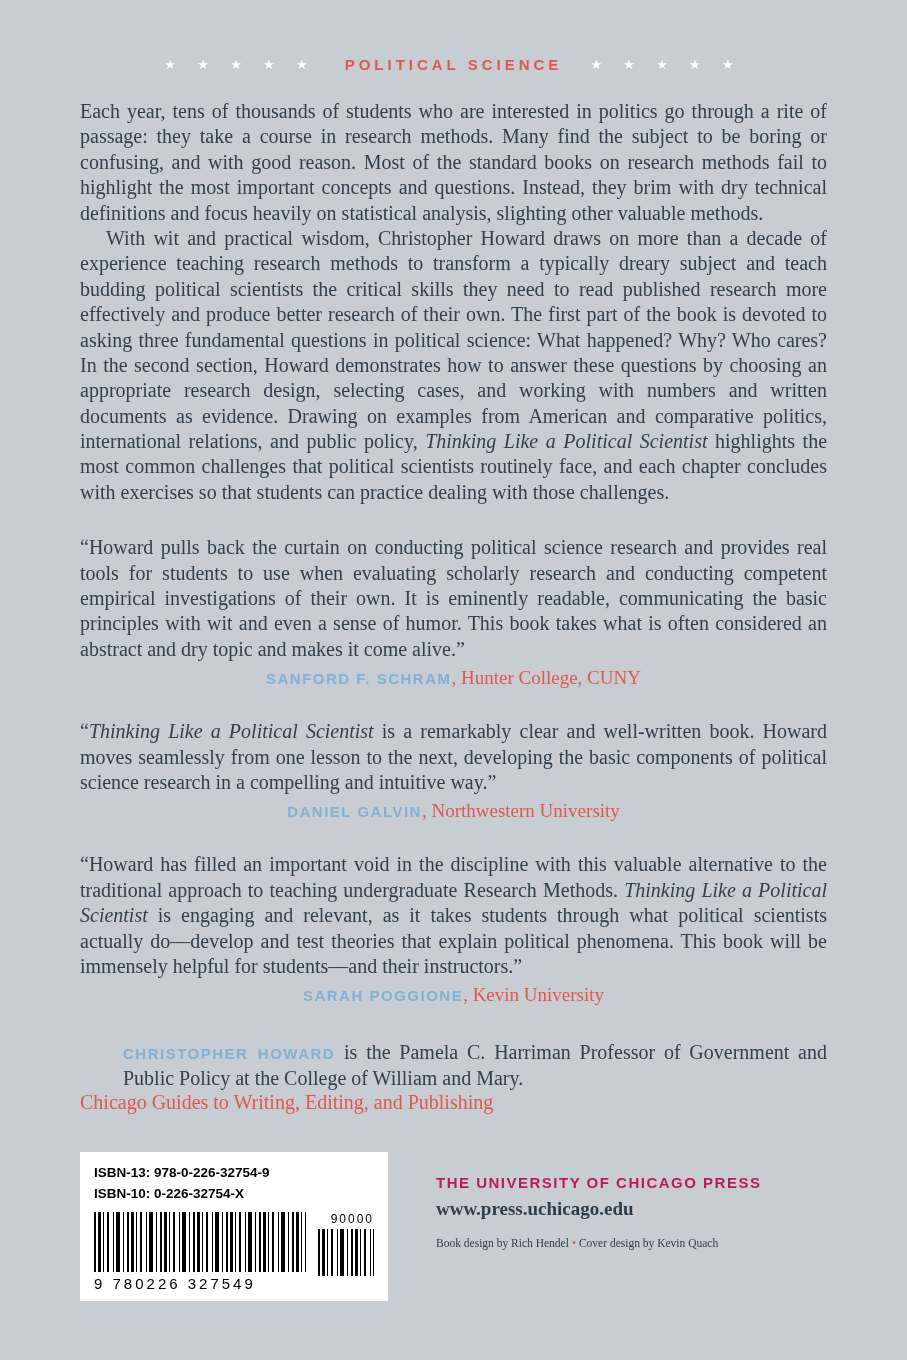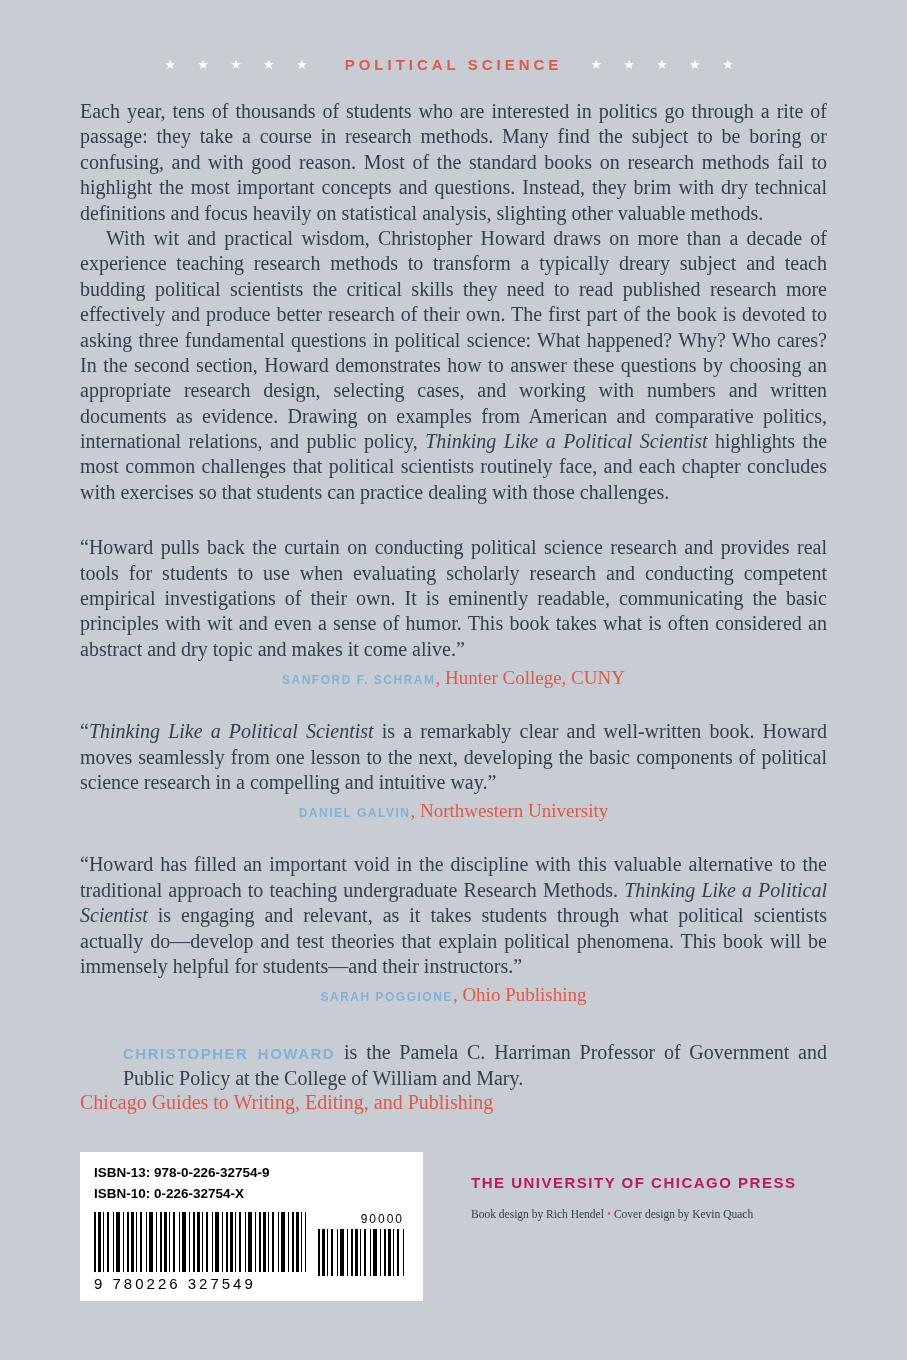--- a/index.html
+++ b/index.html
@@ -15,27 +15,27 @@
     overflow:hidden;
   }
   .category-row{display:flex;justify-content:center;align-items:center;gap:28px;margin-bottom:26px;}
   .stars{color:#ffffff;font-size:13px;letter-spacing:9px;line-height:1;white-space:nowrap;}
   .category{color:#e0584a;font-family:"Liberation Sans",sans-serif;font-weight:bold;font-size:15px;letter-spacing:4px;white-space:nowrap;}
   p{margin:0;}
   .body-text{font-size:20px;line-height:1.27;text-align:justify;}
   .indent{text-indent:26px;}
   .quote{margin-top:30px;}
   .attribution{text-align:center;margin-top:5px;}
-  .attr-name{font-family:"Liberation Sans",sans-serif;font-weight:bold;color:#7fb2d6;font-size:12px;letter-spacing:1.5px;}
+  .attr-name{font-family:"Liberation Sans",sans-serif;font-weight:bold;color:#7fb2d6;font-size:15px;letter-spacing:1.5px;}
   .attr-affil{color:#e0584a;font-size:19px;}
   .bio{margin-top:34px;font-size:20px;line-height:1.27;text-align:justify;margin-left:43px;}
   .bio-name{font-family:"Liberation Sans",sans-serif;font-weight:bold;color:#7fb2d6;font-size:15px;letter-spacing:1.5px;}
   .series{color:#e0584a;font-size:20px;}
   .bottom-row{display:flex;align-items:flex-start;margin-top:38px;}
-  .isbn-box{background:#ffffff;width:343px;box-sizing:border-box;padding:11px 14px 9px 14px;}
+  .isbn-box{background:#ffffff;width:308px;box-sizing:border-box;padding:11px 14px 9px 14px;}
   .isbn-line{font-family:"Liberation Sans",sans-serif;font-weight:bold;font-size:13.5px;color:#000;line-height:1.55;}
   .barcode-row{display:flex;align-items:flex-start;gap:12px;margin-top:7px;}
   .bars{
     background:repeating-linear-gradient(90deg,
       #000 0 2px,#fff 2px 4px,#000 4px 7px,#fff 7px 9px,
       #000 9px 10px,#fff 10px 13px,#000 13px 15px,#fff 15px 19px,
       #000 19px 20px,#fff 20px 22px,#000 22px 26px,#fff 26px 29px,
       #000 29px 30px,#fff 30px 33px);
   }
   .main-bars{width:212px;height:60px;}
@@ -77,21 +77,21 @@
     <div class="quote">
       <p class="body-text"><span>“</span><span style="font-style: italic;">Thinking Like a Political Scientist</span><span> is a remarkably clear and well-written book. Howard moves seamlessly from one lesson to the next, developing the basic components of political science research in a compelling and intuitive way.”</span></p>
       <div class="attribution">
         <span class="attr-name">DANIEL GALVIN</span><span class="attr-affil">, Northwestern University</span>
       </div>
     </div>
 
     <div class="quote">
       <p class="body-text"><span>“Howard has filled an important void in the discipline with this valuable alternative to the traditional approach to teaching undergraduate Research Methods. </span><span style="font-style: italic;">Thinking Like a Political Scientist</span><span> is engaging and relevant, as it takes students through what political scientists actually do—develop and test theories that explain political phenomena. This book will be immensely helpful for students—and their instructors.”</span></p>
       <div class="attribution">
-        <span class="attr-name">SARAH POGGIONE</span><span class="attr-affil">, Ohio Publishing</span>
+        <span class="attr-name">SARAH POGGIONE</span><span class="attr-affil">, Kevin University</span>
       </div>
     </div>
 
   </section>
 
   <p class="bio">
     <span class="bio-name">CHRISTOPHER HOWARD</span><span> is the Pamela C. Harriman Professor of Government and Public Policy at the College of William and Mary.</span>
   </p>
 
   <p class="series">Chicago Guides to Writing, Editing, and Publishing</p>
@@ -108,20 +108,21 @@
         </div>
         <div class="supplement">
           <div class="supp-label">90000</div>
           <div class="bars supp-bars"></div>
         </div>
       </div>
     </div>
 
     <div class="publisher">
       <div class="press-name">THE UNIVERSITY OF CHICAGO PRESS</div>
+      <div class="press-url">www.press.uchicago.edu</div>
       <div class="credits">
         <span>Book design by Rich Hendel</span><span class="sep">•</span><span>Cover design by Kevin Quach</span>
       </div>
     </div>
 
   </div>
 
 </div>
 
 </body></html>

